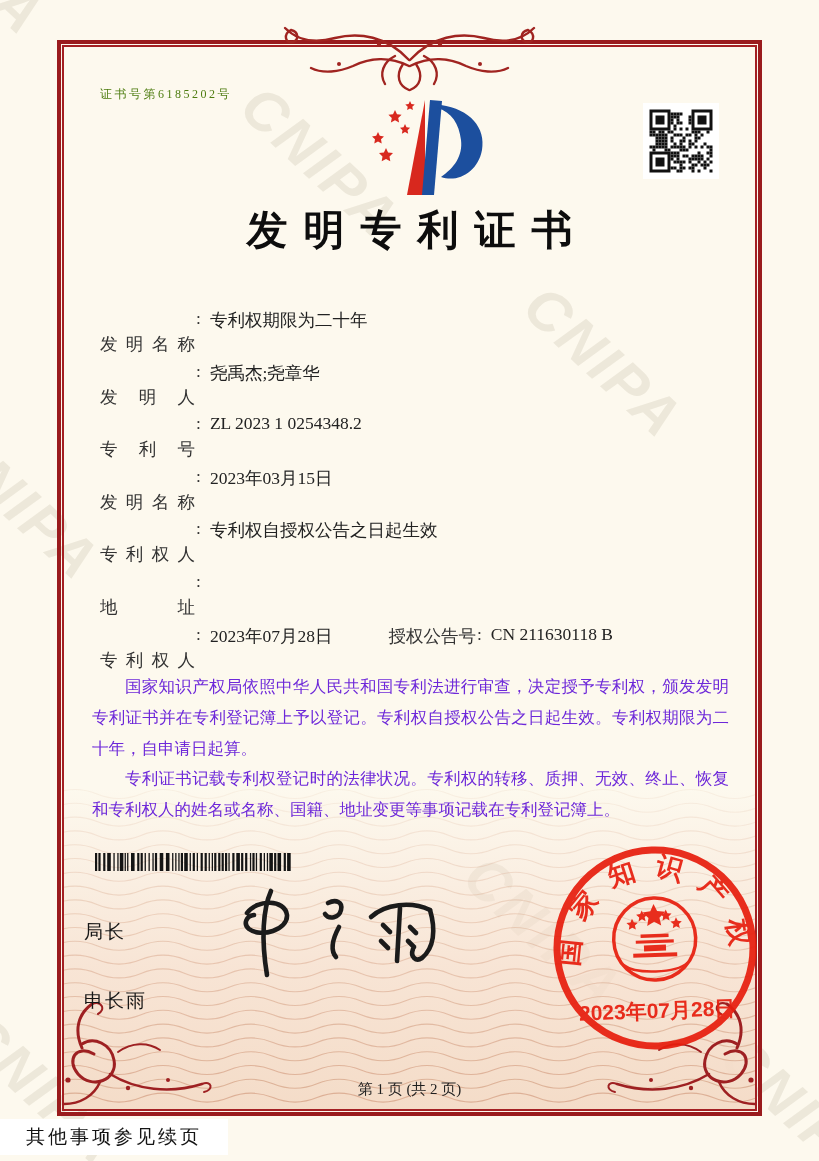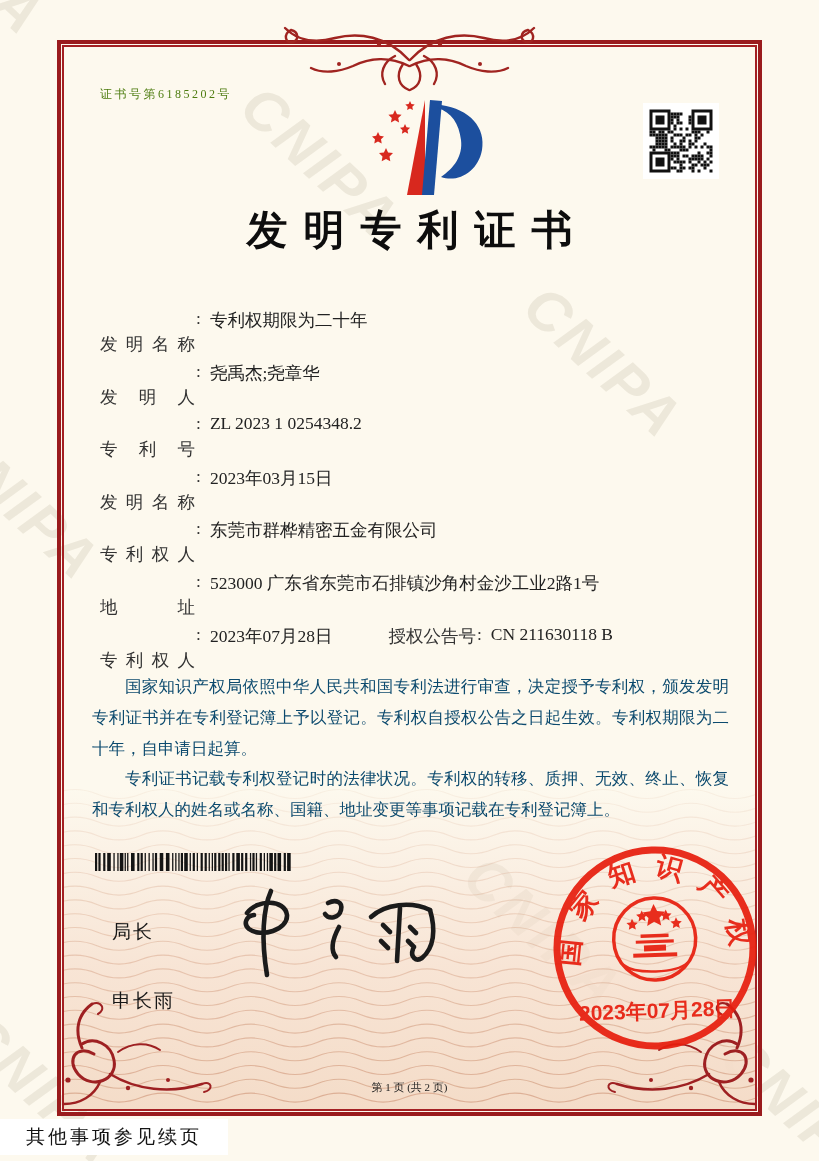--- a/index.html
+++ b/index.html
@@ -37,37 +37,37 @@
 
   .fields{position:absolute;left:100px;top:308px;width:600px;font-size:17.5px;color:#222;}
   .frow{height:52.6px;display:flex;align-items:flex-start;}
   .flabel{display:inline-block;width:95px;text-align:justify;text-align-last:justify;color:#333;margin-top:24px;}
   .fcolon{margin:0 9px 0 1px;color:#333;}
   .fvalue{white-space:nowrap;}
   .fextra{margin-left:56px;display:flex;}
   .flabel2{display:inline-block;color:#333;}
 
   .paras{position:absolute;left:92px;top:672px;width:637px;font-size:16.5px;line-height:30.8px;
-         color:#0c4a6e;}
+         color:#6d28d9;}
   .paras p{margin:0;text-indent:2em;text-align:justify;}
   .paras p + p{}
 
   .barcode{position:absolute;left:95px;top:853px;width:197px;height:18px;}
 
-  .official{position:absolute;left:112px;font-family:"Liberation Sans", sans-serif;
+  .official{position:absolute;left:84px;font-family:"Liberation Sans", sans-serif;
             font-size:19px;color:#161616;letter-spacing:2px;}
   .role{top:919px;} .name{top:957px;margin-top:31px;}
 
   .signature{position:absolute;left:233px;top:885px;width:215px;height:98px;}
 
   .seal{position:absolute;left:549px;top:842px;width:212px;height:212px;z-index:6;
         mix-blend-mode:multiply;transform:rotate(-2deg);}
 
   .page-indicator{position:absolute;left:0;top:1080px;width:100%;text-align:center;
-                  font-size:11px;color:#1f1f1f;}
+                  font-size:15px;color:#1f1f1f;}
 
   .continuation{position:absolute;left:0;top:1119px;width:100%;text-align:left;text-decoration:underline;}
   .continuation span{display:inline-block;background:#ffffff;padding:5px 26px;font-size:19px;
                      letter-spacing:3px;color:#141414;}
 </style>
 </head>
 <body>
 
 <div class="page">
 
@@ -366,26 +366,25 @@
         <span class="fvalue">ZL 2023 1 0254348.2</span>
       </div>
       <div class="frow">
         <span class="flabel">发明名称</span>
           <span class="fcolon">:</span>
         <span class="fvalue">2023年03月15日</span>
       </div>
       <div class="frow">
         <span class="flabel">专利权人</span>
           <span class="fcolon">:</span>
-        <span class="fvalue">东莞市群桦精密五金有限公司</span>
+        <span class="fvalue">专利权自授权公告之日起生效</span>
       </div>
       <div class="frow">
         <span class="flabel">地址</span>
           <span class="fcolon">:</span>
-        <span class="fvalue">523000 广东省东莞市石排镇沙角村金沙工业2路1号</span>
       </div>
       <div class="frow">
         <span class="flabel">专利权人</span>
           <span class="fcolon">:</span>
         <span class="fvalue">2023年07月28日</span>
         <span class="fextra">
           <span class="flabel2">授权公告号</span>
             <span class="fcolon">:</span>
           <span class="fvalue">CN 211630118 B</span>
         </span>

